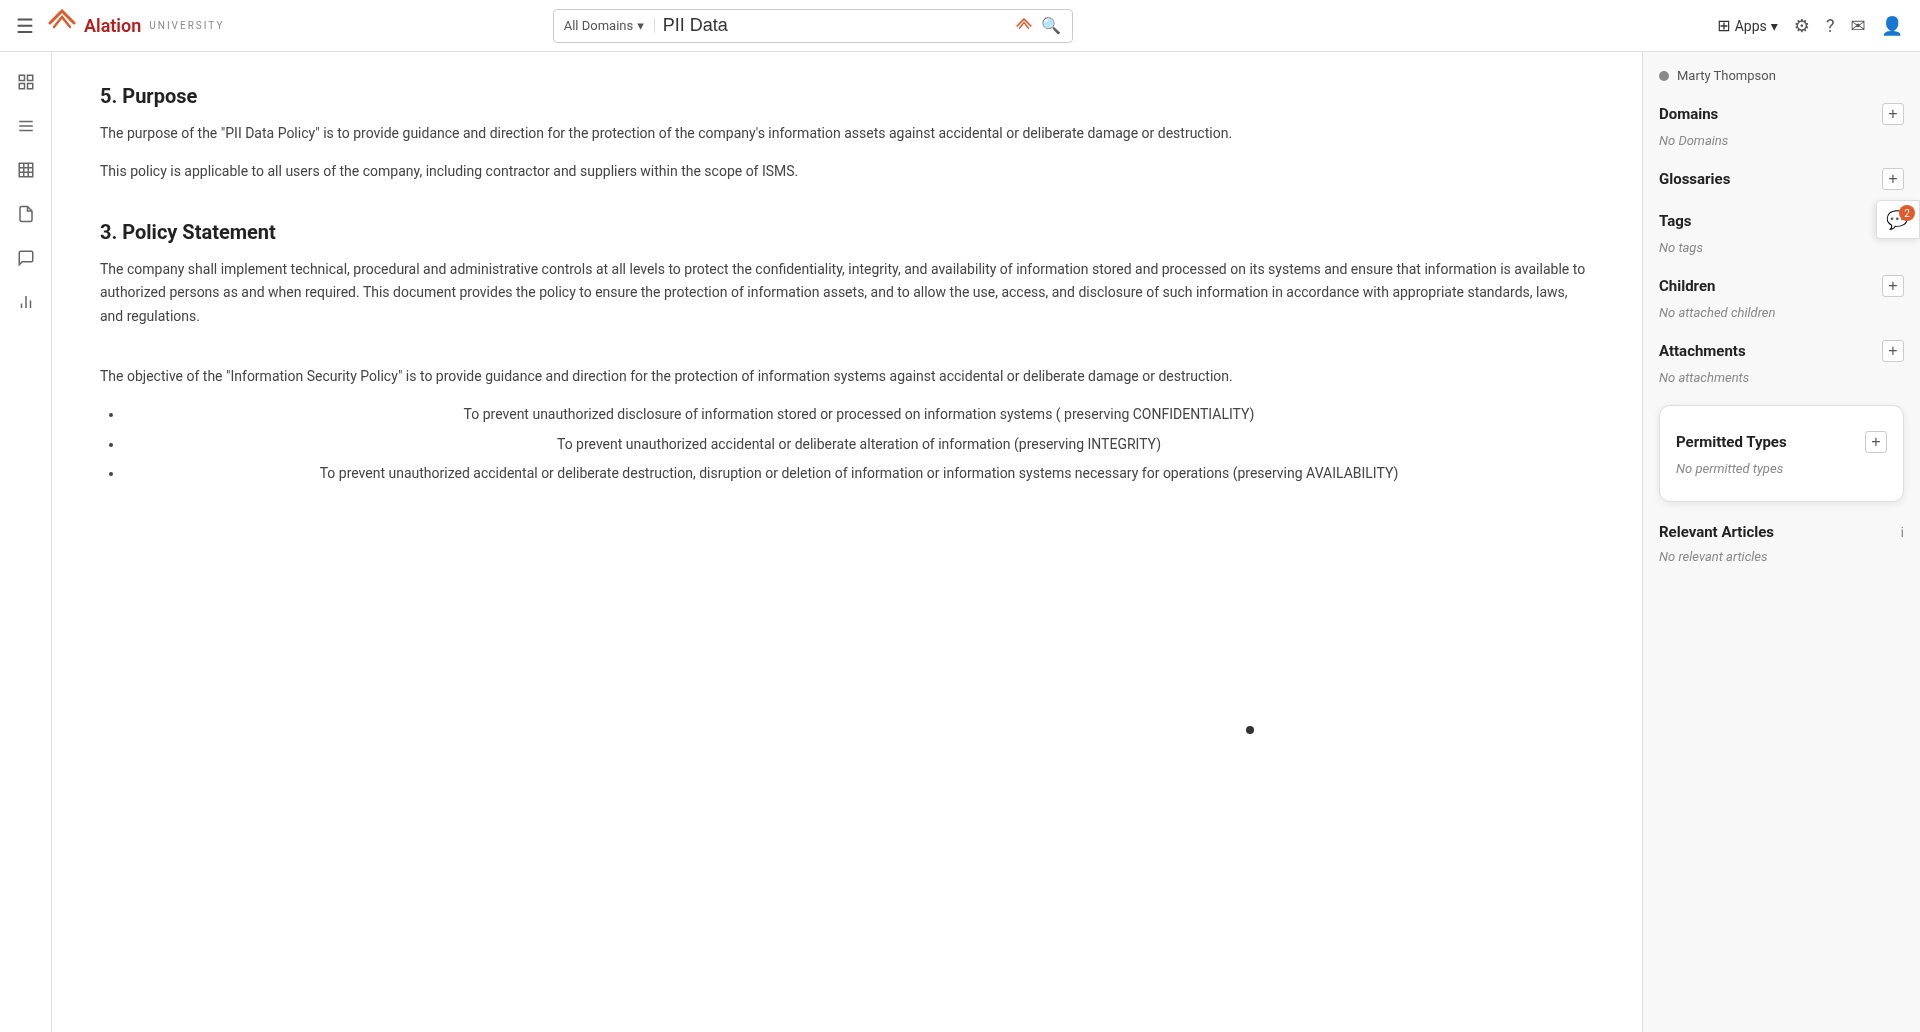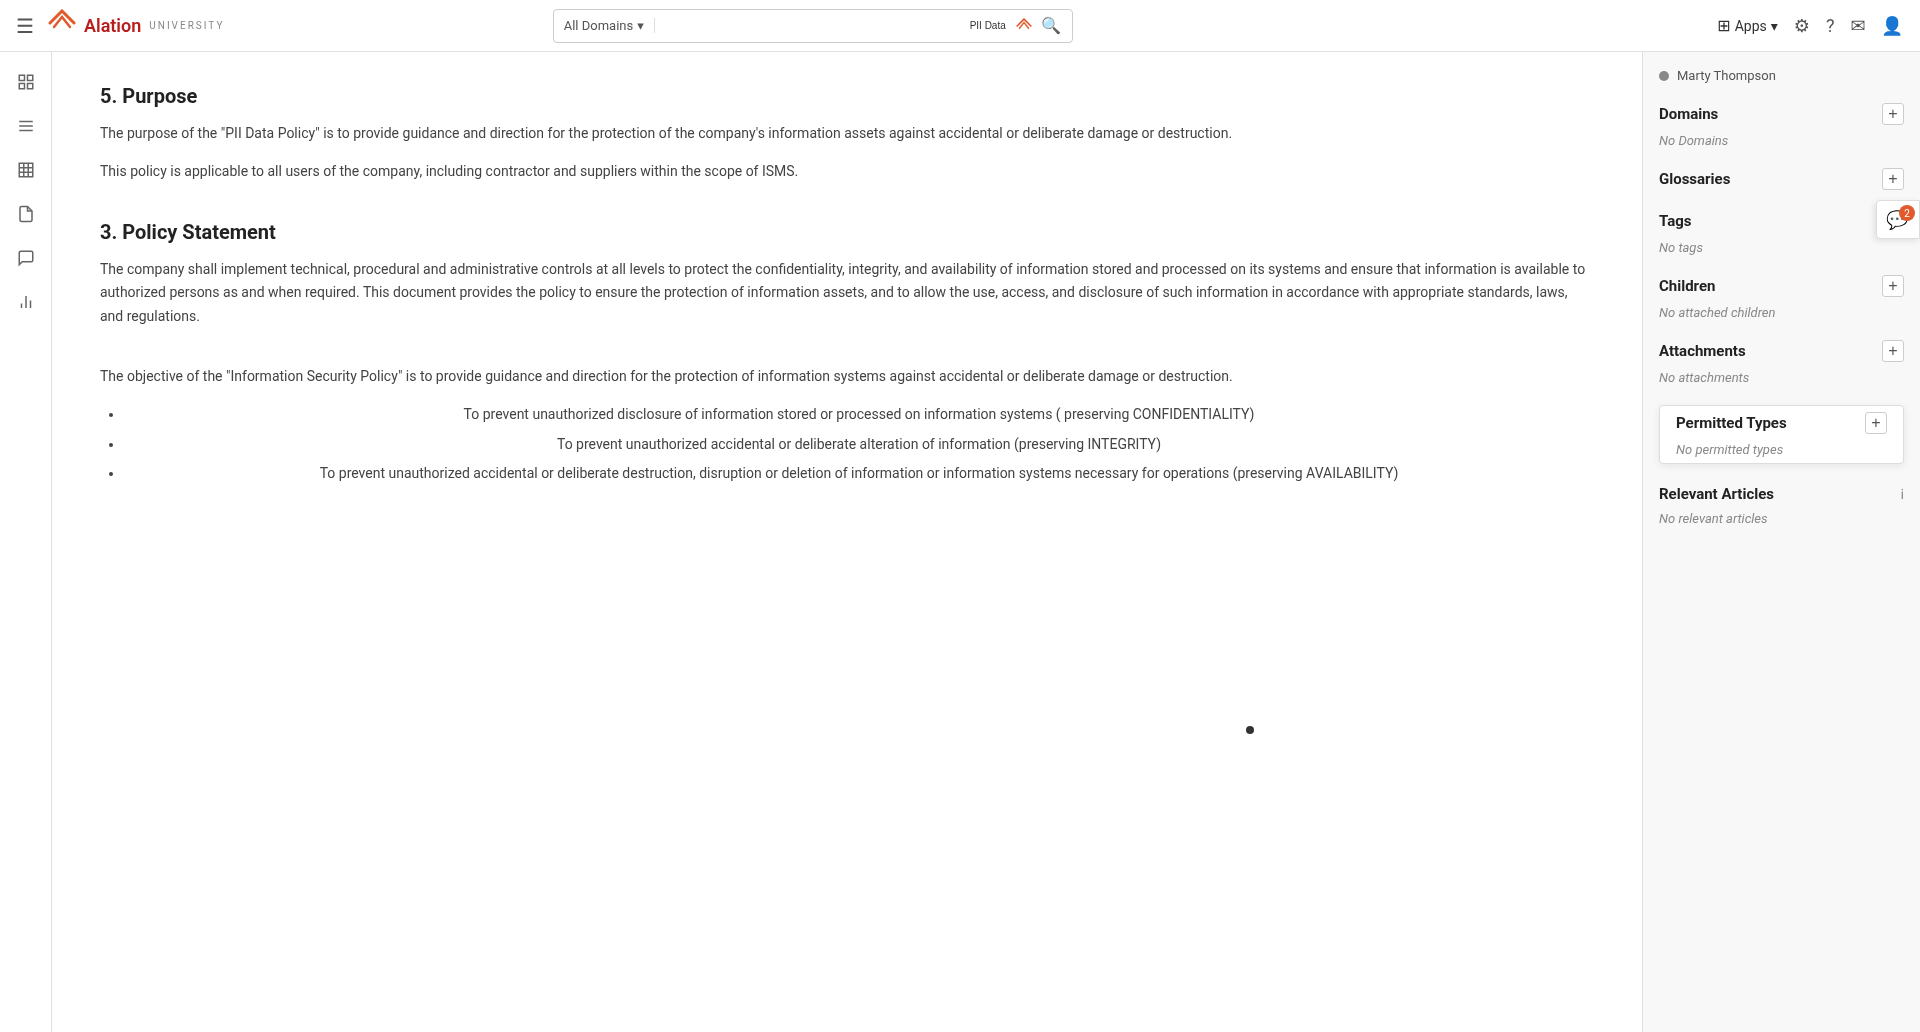--- a/index.html
+++ b/index.html
@@ -19,21 +19,21 @@
     .nav-logo-sub { font-size: 10px; color: #888; letter-spacing: 2px; text-transform: uppercase; margin-left: 2px; }
     .nav-search-bar {
       flex: 1; max-width: 520px; margin: 0 auto;
       display: flex; align-items: center; border: 1px solid #ccc; border-radius: 4px;
       background: #fff; padding: 0 10px; height: 34px; gap: 8px;
     }
     .nav-search-domain {
       font-size: 13px; color: #555; cursor: pointer;
       display: flex; align-items: center; gap: 4px; border-right: 1px solid #ddd; padding-right: 10px;
     }
-    .nav-search-input { border: none; outline: none; flex: 1; font-size: 10px; color: #333; text-align: right; }
+    .nav-search-input { border: none; outline: none; flex: 1; font-size: 18px; color: #333; }
     .nav-search-logo { display: flex; align-items: center; gap: 4px; color: #e05a2b; }
     .nav-search-icon-right { color: #888; cursor: pointer; }
     .nav-right { margin-left: auto; display: flex; align-items: center; gap: 16px; }
     .nav-apps { display: flex; align-items: center; gap: 4px; font-size: 14px; color: #333; cursor: pointer; }
     .nav-apps-grid { font-size: 16px; }
     .nav-icon { font-size: 18px; color: #555; cursor: pointer; }
 
     
     .sidebar {
       position: fixed; top: 52px; left: 0; bottom: 0; width: 52px;
@@ -83,22 +83,22 @@
       border: 1px solid #ccc; border-radius: 3px; cursor: pointer; color: #555;
       font-size: 16px; background: #fff;
     }
     .panel-empty-text { font-size: 13px; color: #888; font-style: italic; }
     .panel-edited-by { display: flex; align-items: center; gap: 8px; margin-bottom: 20px; }
     .panel-user-dot { width: 10px; height: 10px; border-radius: 50%; background: #888; display: inline-block; }
     .panel-user-name { font-size: 13px; color: #555; }
 
     
     .permitted-types-card {
-      background: #fff; border: 1px solid #ddd; border-radius: 4px;
-      padding: 6px 16px; margin-bottom: 20px;
+      background: #fff; border: 1px solid #ddd; border-radius: 11px;
+      padding: 25px 16px; margin-bottom: 20px;
       box-shadow: 0 2px 8px rgba(0,0,0,0.08);
     }
     .permitted-types-card .panel-section-title { font-size: 15px; font-weight: 700; color: #222; }
 
     
     .feedback-bubble {
       position: fixed; right: 0; top: 200px;
       background: #fff; border: 1px solid #ddd; border-radius: 4px 0 0 4px;
       padding: 8px 10px; cursor: pointer;
       display: flex; flex-direction: column; align-items: center;

